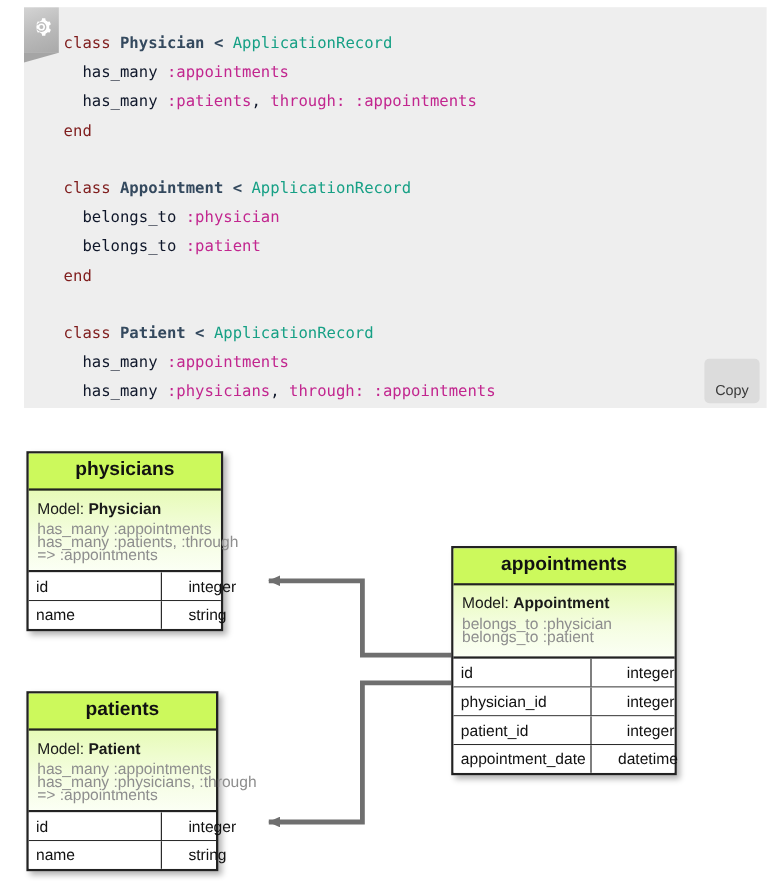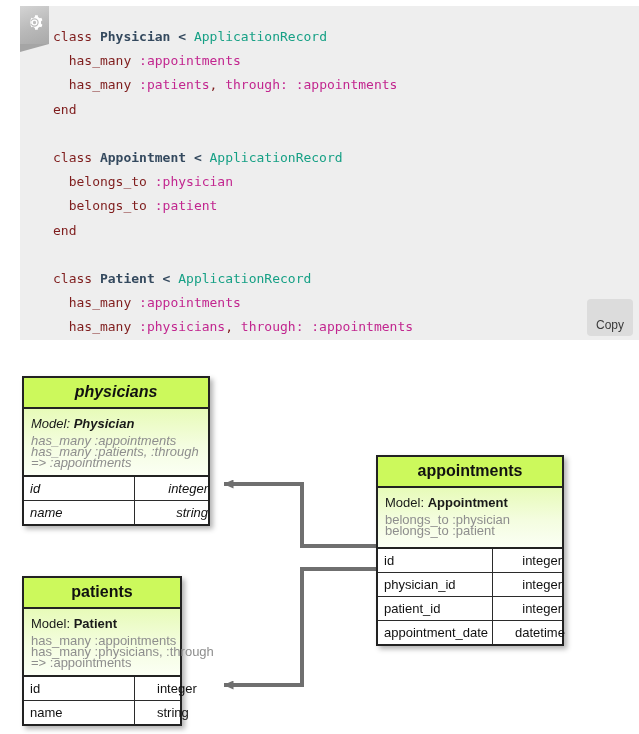--- a/index.html
+++ b/index.html
@@ -37,21 +37,21 @@
     font-size: 13px;
     line-height: 24.2px;
     white-space: pre;
     color: #333333;
   }
   .tok-kw   { color: #7f1d1d; }
   .tok-cls  { color: #34495e; font-weight: bold; }
   .tok-const{ color: #16a085; }
   .tok-sym  { color: #c2268f; }
   .tok-op   { color: #34495e; font-weight: bold; }
-  .tok-plain{ color: #7f1d1d; }
+  .tok-plain{ color: #0f172a; }
 
   
   #gear-tab {
     position: absolute;
     left: 0px;
     top: 0px;
     width: 29px;
     height: 38px;
     background: linear-gradient(160deg, #d4d4d4 0%, #b9b9b9 55%, #a9a9a9 100%);
     z-index: 5;
@@ -196,21 +196,21 @@
       <marker id="arrow" markerWidth="10" markerHeight="9" refX="9.5" refY="4.5" orient="auto" markerUnits="userSpaceOnUse">
         <path d="M10,4.5 L0,0 L0,9 z" fill="#6f6f6f"></path>
       </marker>
     </defs>
 
     <path d="M 390,206 L 302,206 L 302,144 L 224,144" stroke="#6f6f6f" stroke-width="4" fill="none" marker-end="url(#arrow)"></path>
 
     <path d="M 390,229 L 302,229 L 302,345 L 224,345" stroke="#6f6f6f" stroke-width="4" fill="none" marker-end="url(#arrow)"></path>
   </svg>
 
-  <div class="entity" id="ent-physicians" style="left:22px; top:36px; width:188px;font-style:italic;">
+  <div class="entity" id="ent-physicians" style="left:22px; top:36px; width:164px;">
     <div class="entity-title">physicians</div>
     <div class="entity-model">
       <div class="model-line">
         <span>Model:</span>
         <b>Physician</b>
       </div>
       <div class="assoc-line">has_many :appointments</div>
       <div class="assoc-line">has_many :patients, :through</div>
       <div class="assoc-line">=&gt; :appointments</div>
     </div>

